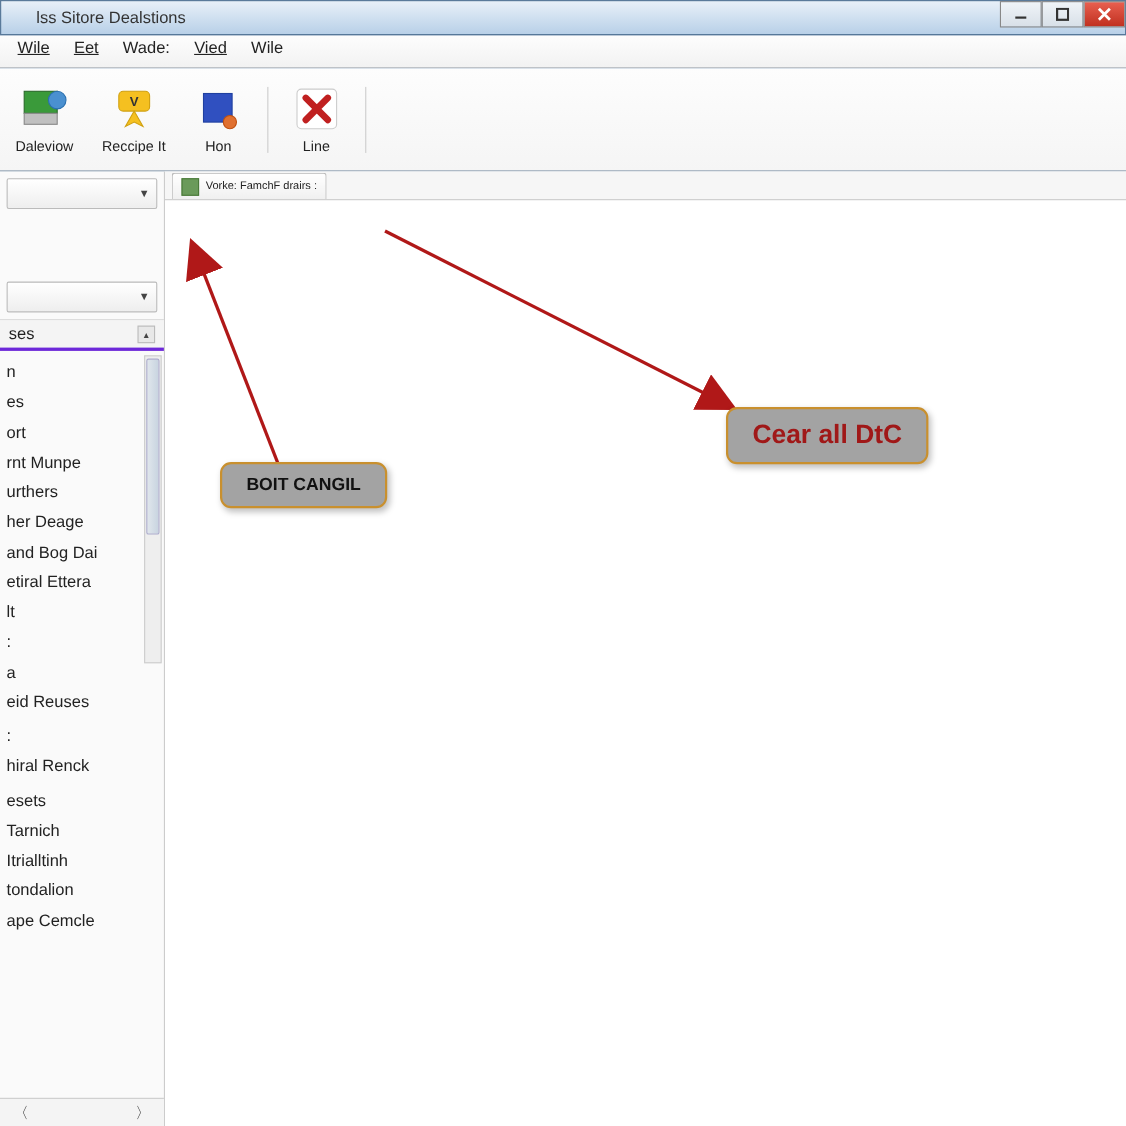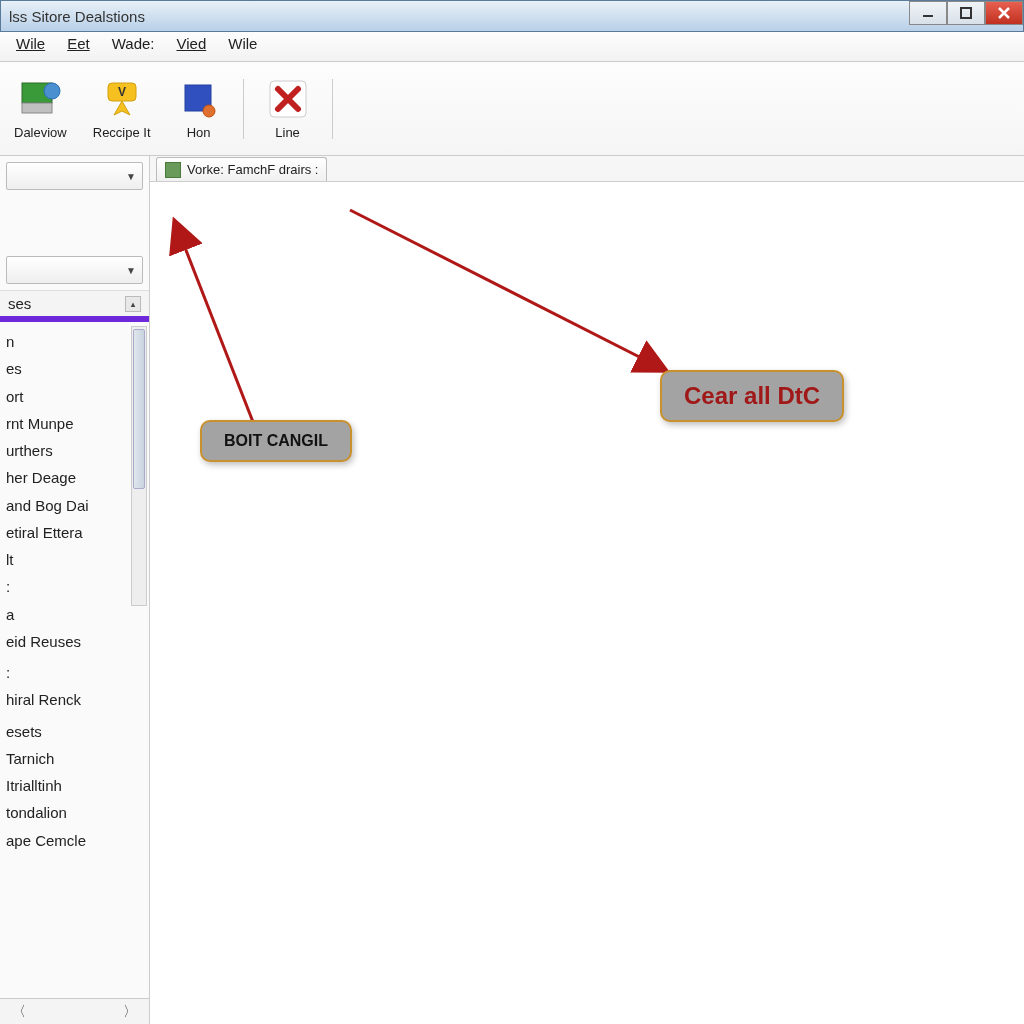--- a/index.html
+++ b/index.html
@@ -19,20 +19,21 @@
   background: linear-gradient(180deg, #e8f0f8 0%, #d0e0f0 50%, #b8d0e8 100%);
   border: 1px solid #5a7a9a;
   display: flex;
   align-items: center;
   padding-left: 8px;
   position: relative;
 }
 .titlebar-text {
   color: #333;
   font-size: 15px;
+  margin-left: 24px;
 }
 .window-controls {
   position: absolute;
   right: 0;
   top: 0;
   display: flex;
   height: 28px;
 }
 .win-btn {
   width: 38px;
@@ -132,21 +133,21 @@
   cursor: pointer;
   border-radius: 2px;
 }
 .combo .chev { font-size: 10px; color: #444; }
 .combo2 { margin-top: 60px; }
 .list-header {
   padding: 4px 8px;
   font-size: 15px;
   color: #222;
   border-top: 1px solid #ddd;
-  border-bottom: 6px solid #6d28d9;
+  border-bottom: 3px solid #6d28d9;
   background: #f4f4f4;
   display: flex;
   justify-content: space-between;
   align-items: center;
 }
 .list-header .scroll-up {
   width: 16px;
   height: 16px;
   background: #e8e8e8;
   border: 1px solid #bbb;
@@ -222,21 +223,21 @@
 }
 .tab {
   height: 24px;
   border: 1px solid #bbb;
   border-bottom: none;
   background: linear-gradient(180deg, #fff 0%, #f0f0f0 100%);
   padding: 2px 8px;
   display: flex;
   align-items: center;
   gap: 6px;
-  font-size: 13px;
+  font-size: 10px;
   color: #222;
   border-radius: 3px 3px 0 0;
   cursor: pointer;
 }
 .tab-icon {
   width: 16px;
   height: 16px;
   background: #6a9a5a;
   border: 1px solid #4a7a3a;
   display: inline-block;

